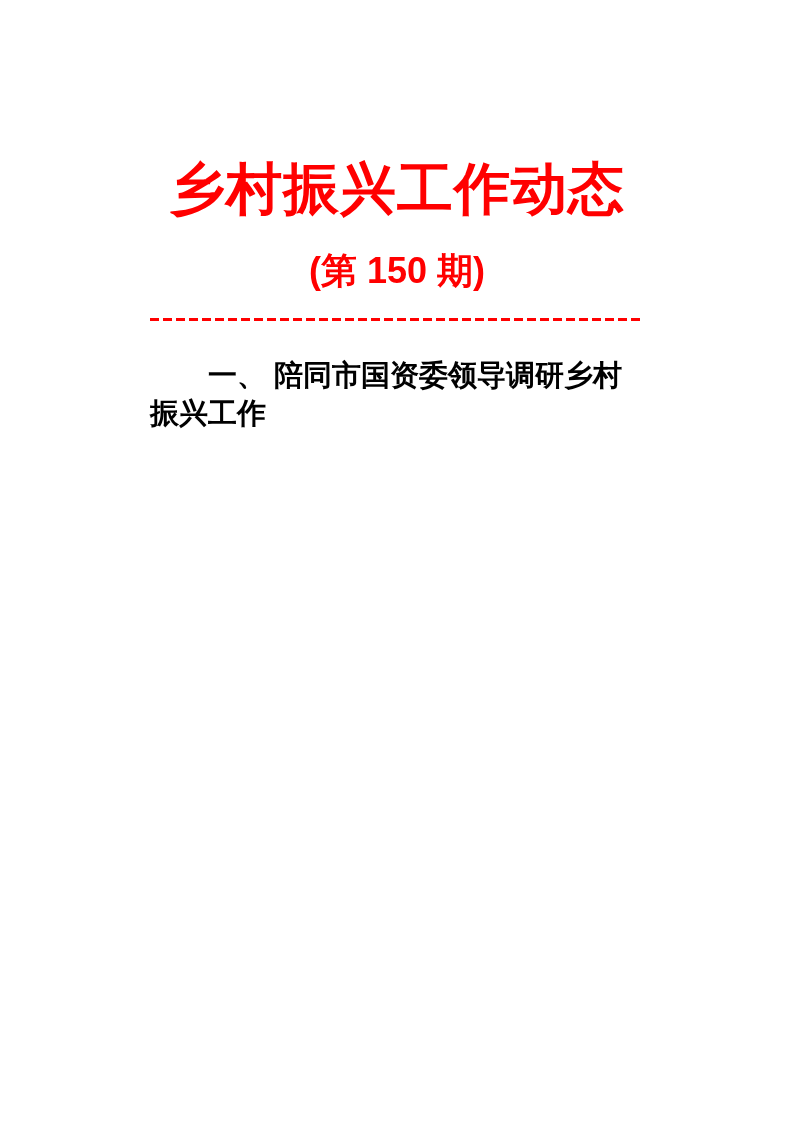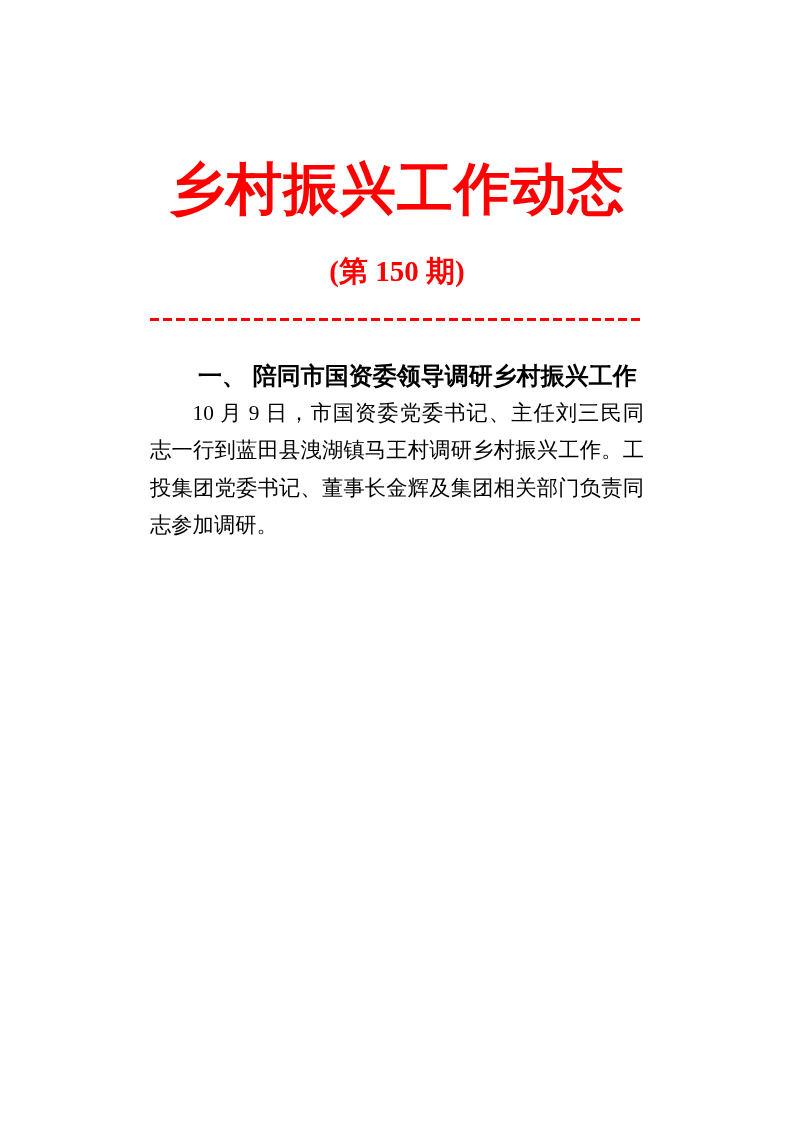--- a/index.html
+++ b/index.html
@@ -26,25 +26,25 @@
     line-height: 60px;
     font-weight: bold;
     color: #ff0000;
     font-family: "Liberation Serif", "DejaVu Serif", serif;
     letter-spacing: 1px;
     white-space: nowrap;
   }
   .doc-issue {
     margin-top: 36px;
     text-align: center;
-    font-size: 29px;
+    font-size: 36px;
     line-height: 32px;
     font-weight: bold;
     color: #ff0000;
-    font-family: Liberation Serif, serif;
+    font-family: Liberation Sans, sans-serif;
   }
   .separator {
     margin-top: 31px;
     height: 3px;
     background: repeating-linear-gradient(
       to right,
       #ff0000 0px, #ff0000 9px,
       transparent 9px, transparent 13px
     );
   }
@@ -56,35 +56,34 @@
   }
   .para {
     margin: 0;
     text-indent: 2em;
   }
   .section-heading {
     margin: 0;
     text-indent: 2em;
     font-family: "Liberation Sans", "DejaVu Sans", sans-serif;
     font-weight: bold;
-    font-size: 24px;
+    font-size: 29px;
     line-height: 37.5px;
     text-align: left;
   }
 </style>
 </head>
 <body>
 
 <div class="page">
   <div class="doc-title">乡村振兴工作动态</div>
 
   <div class="doc-issue">(第 150 期)</div>
 
   <div class="separator"></div>
 
   <div class="doc-body">
 
     <p class="section-heading">一、 陪同市国资委领导调研乡村振兴工作</p>
 
-    <p class="para">10 月 9 日，市国资委党委书记、主任刘三民同志一行到蓝田县洩湖镇马王村调研乡村振兴工作。工投集团党委书记、董事长金辉及集团相关部门负责同志参加调研。</p>
 
   </div>
 </div>
 
 </body></html>

